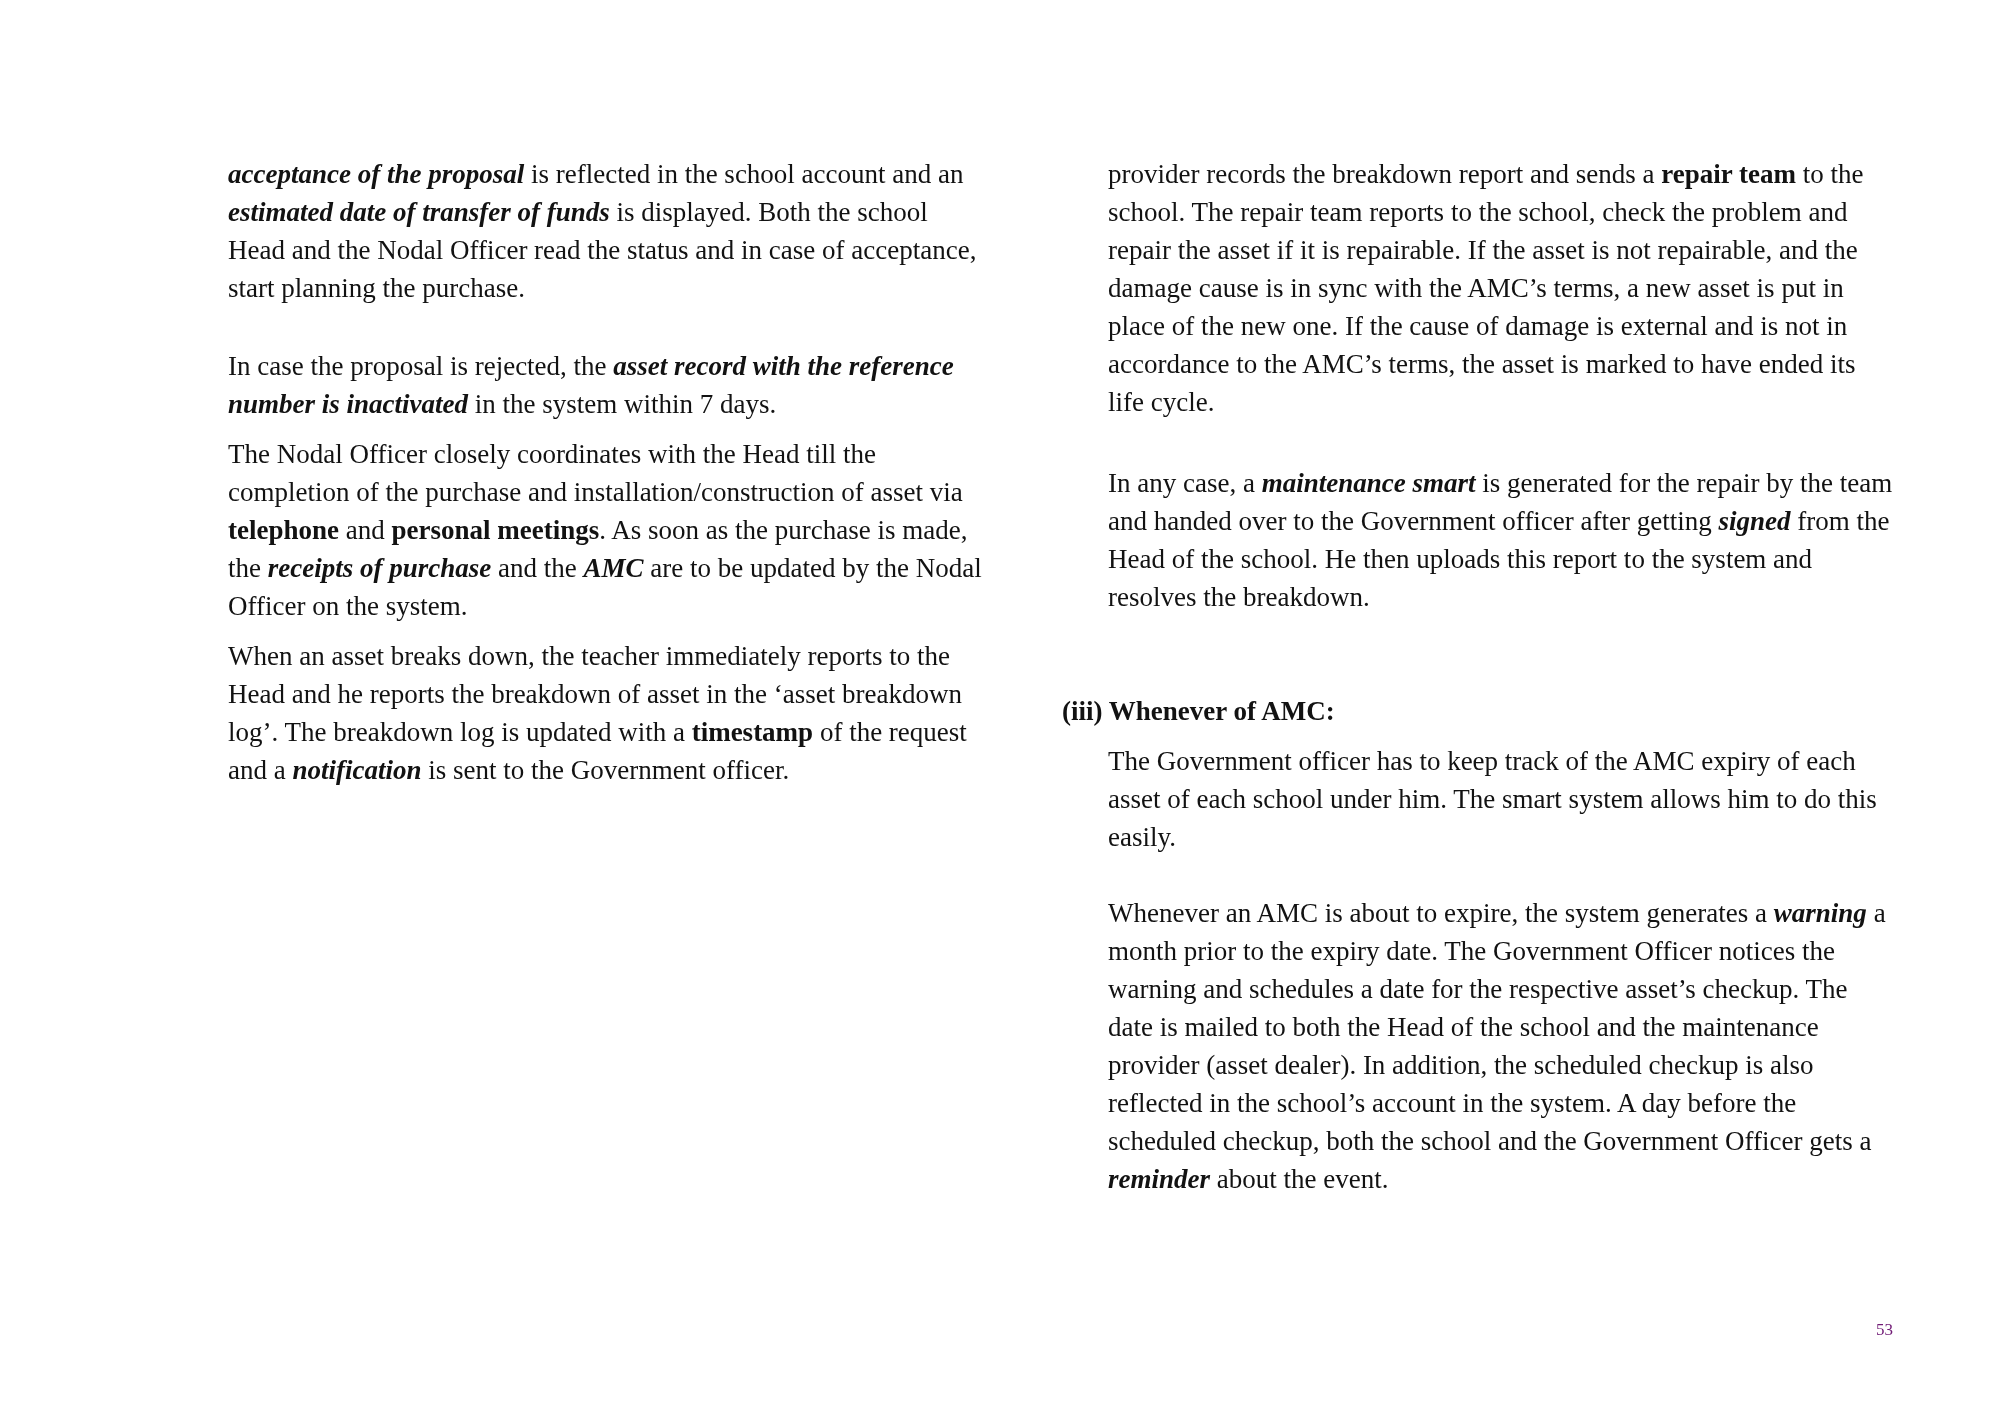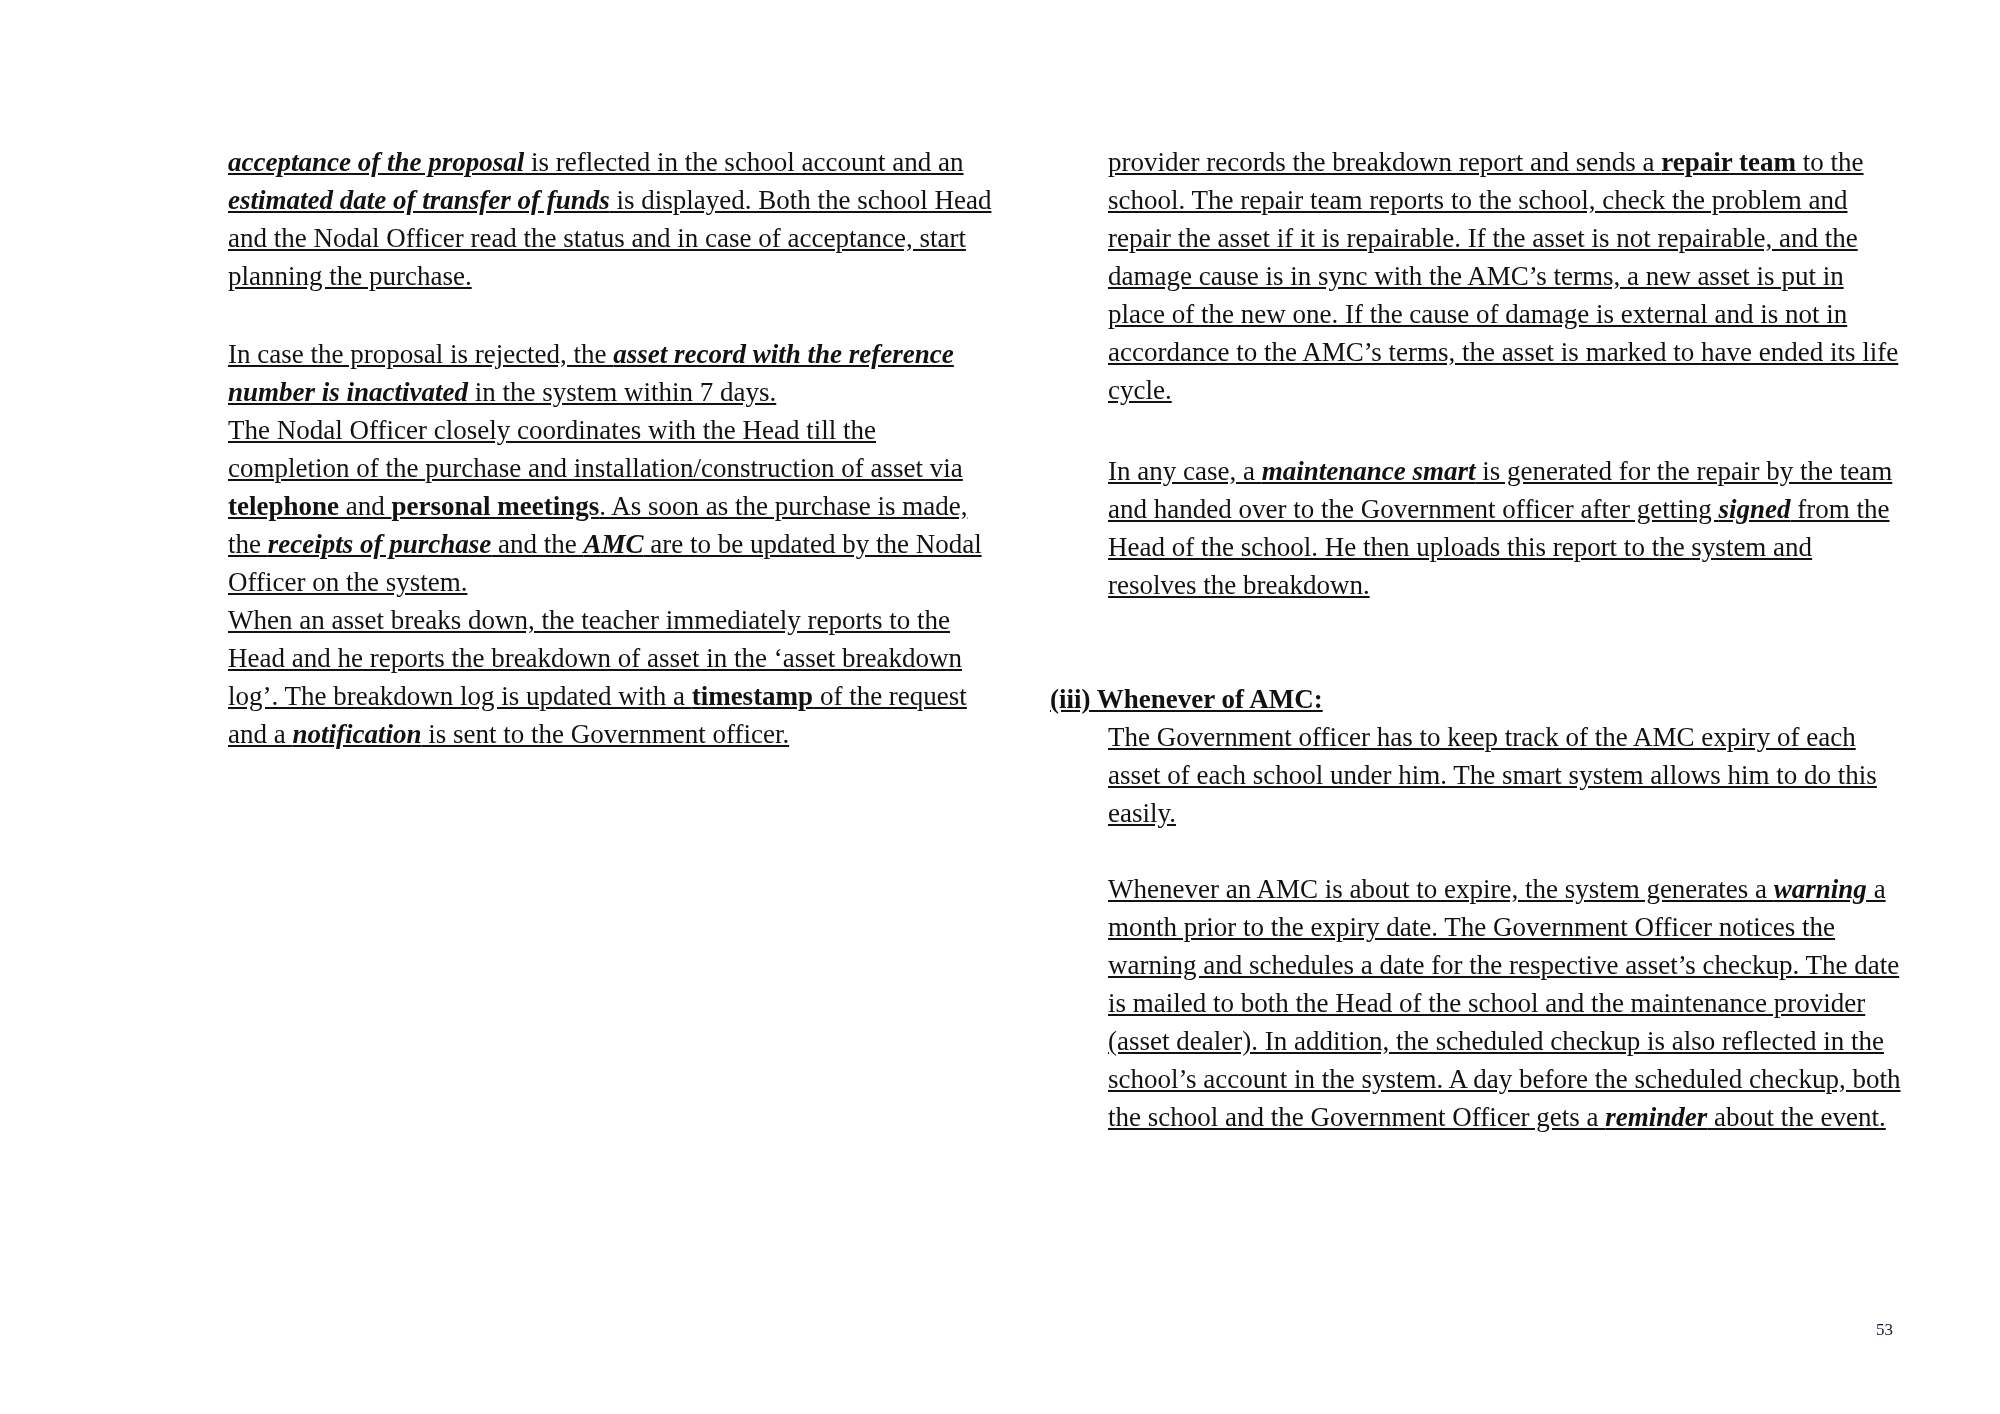--- a/index.html
+++ b/index.html
@@ -10,21 +10,21 @@
     background: #ffffff;
     font-family: "Liberation Serif", serif;
     font-size: 27px;
     line-height: 38px;
     color: #121212;
     overflow: hidden;
   }
   .col { position: absolute; top: 143px; }
   .col-left  { left: 172px; width: 828px; }
   .col-right { left: 1050px; width: 855px; }
-  p, h2, h3 { margin: 0; padding: 0; text-decoration: underline; }
+  p, h2, h3 { margin: 12px; padding: 0; }
   .para { margin-left: 56px; }
   .col-right .para { margin-left: 58px; }
   .subhead { font-size: 27px; font-weight: bold; line-height: 38px; }
   .section-head {
     font-family: "Liberation Sans", sans-serif;
     font-weight: bold;
     font-size: 30px;
     line-height: 42px;
     letter-spacing: 0.3px;
   }
@@ -36,21 +36,21 @@
   .mt32  { margin-top: 32px; }
   .mt43  { margin-top: 43px; }
   .mt76  { margin-top: 76px; }
   .mt38  { margin-top: 38px; }
   .page-number {
     position: absolute;
     left: 1876px;
     top: 1320px;
     font-size: 17px;
     line-height: 20px;
-    color: #0f172a;
+    color: #701a75;
   }
 </style>
 </head>
 <body>
 
 <div class="page">
 
   <div class="col col-left">
     <p class="para"><span class="bi">acceptance of the proposal</span><span> is reflected in the school account and an </span><span class="bi">estimated date of transfer of funds</span><span> is displayed. Both the school Head and the Nodal Officer read the status and in case of acceptance, start planning the purchase.</span></p>
 

